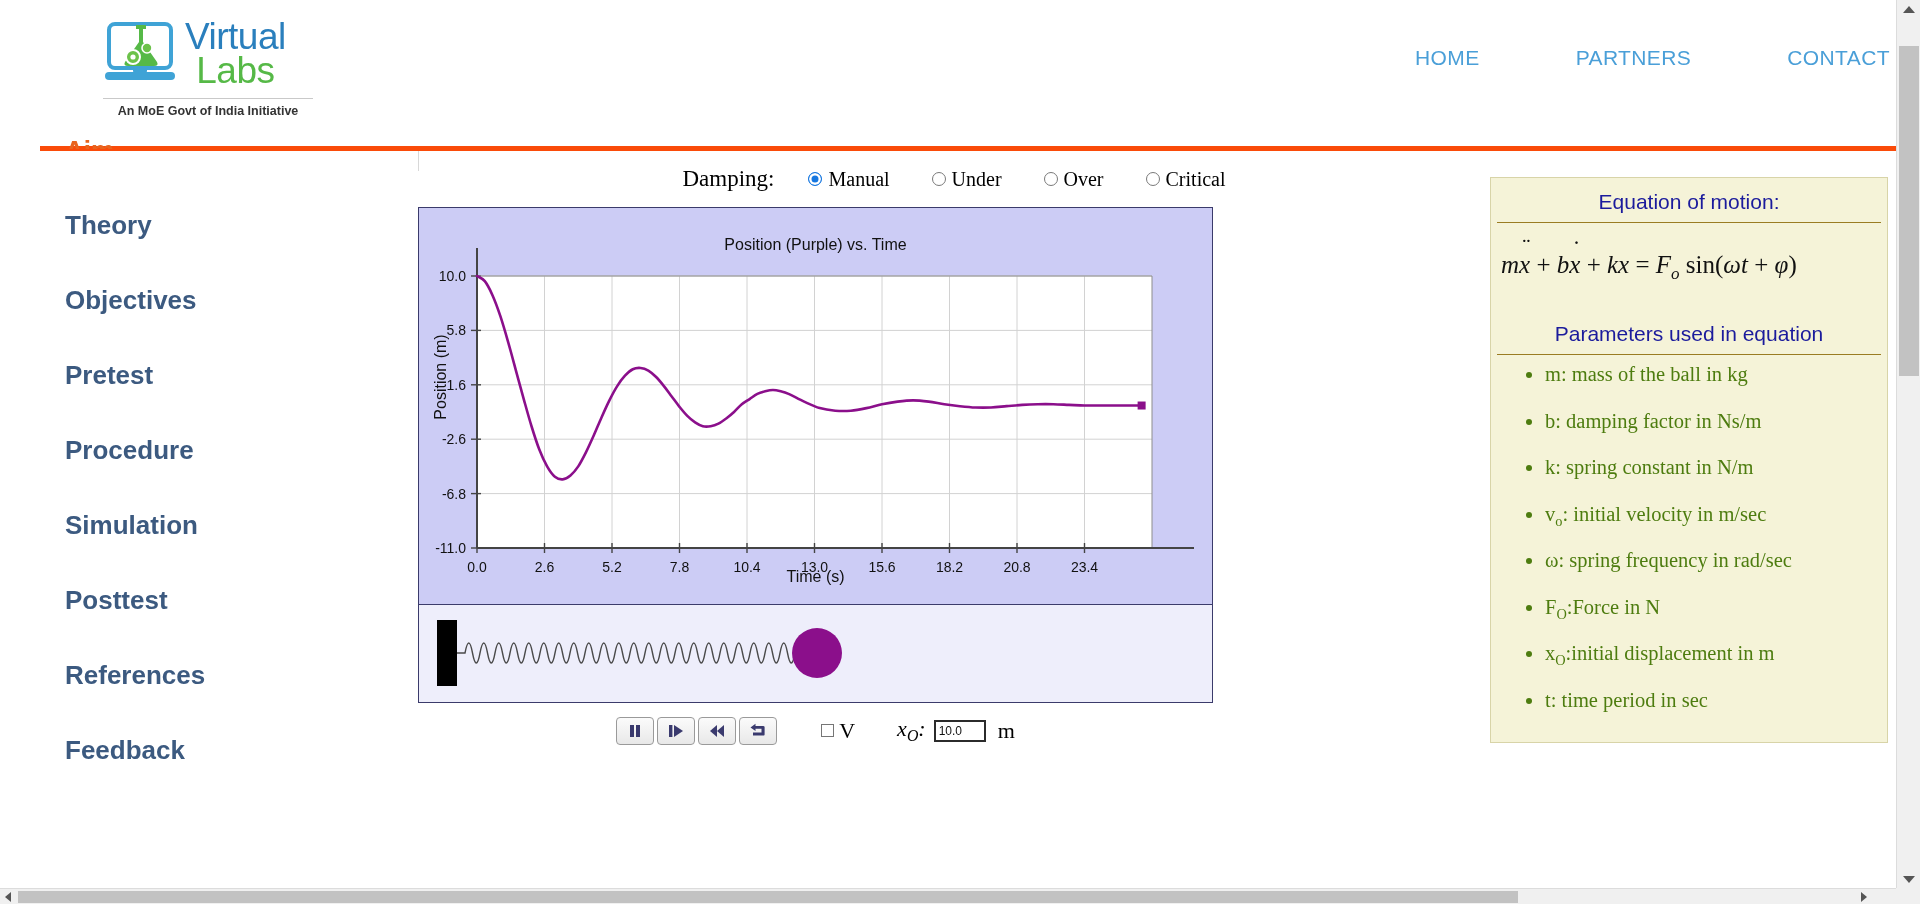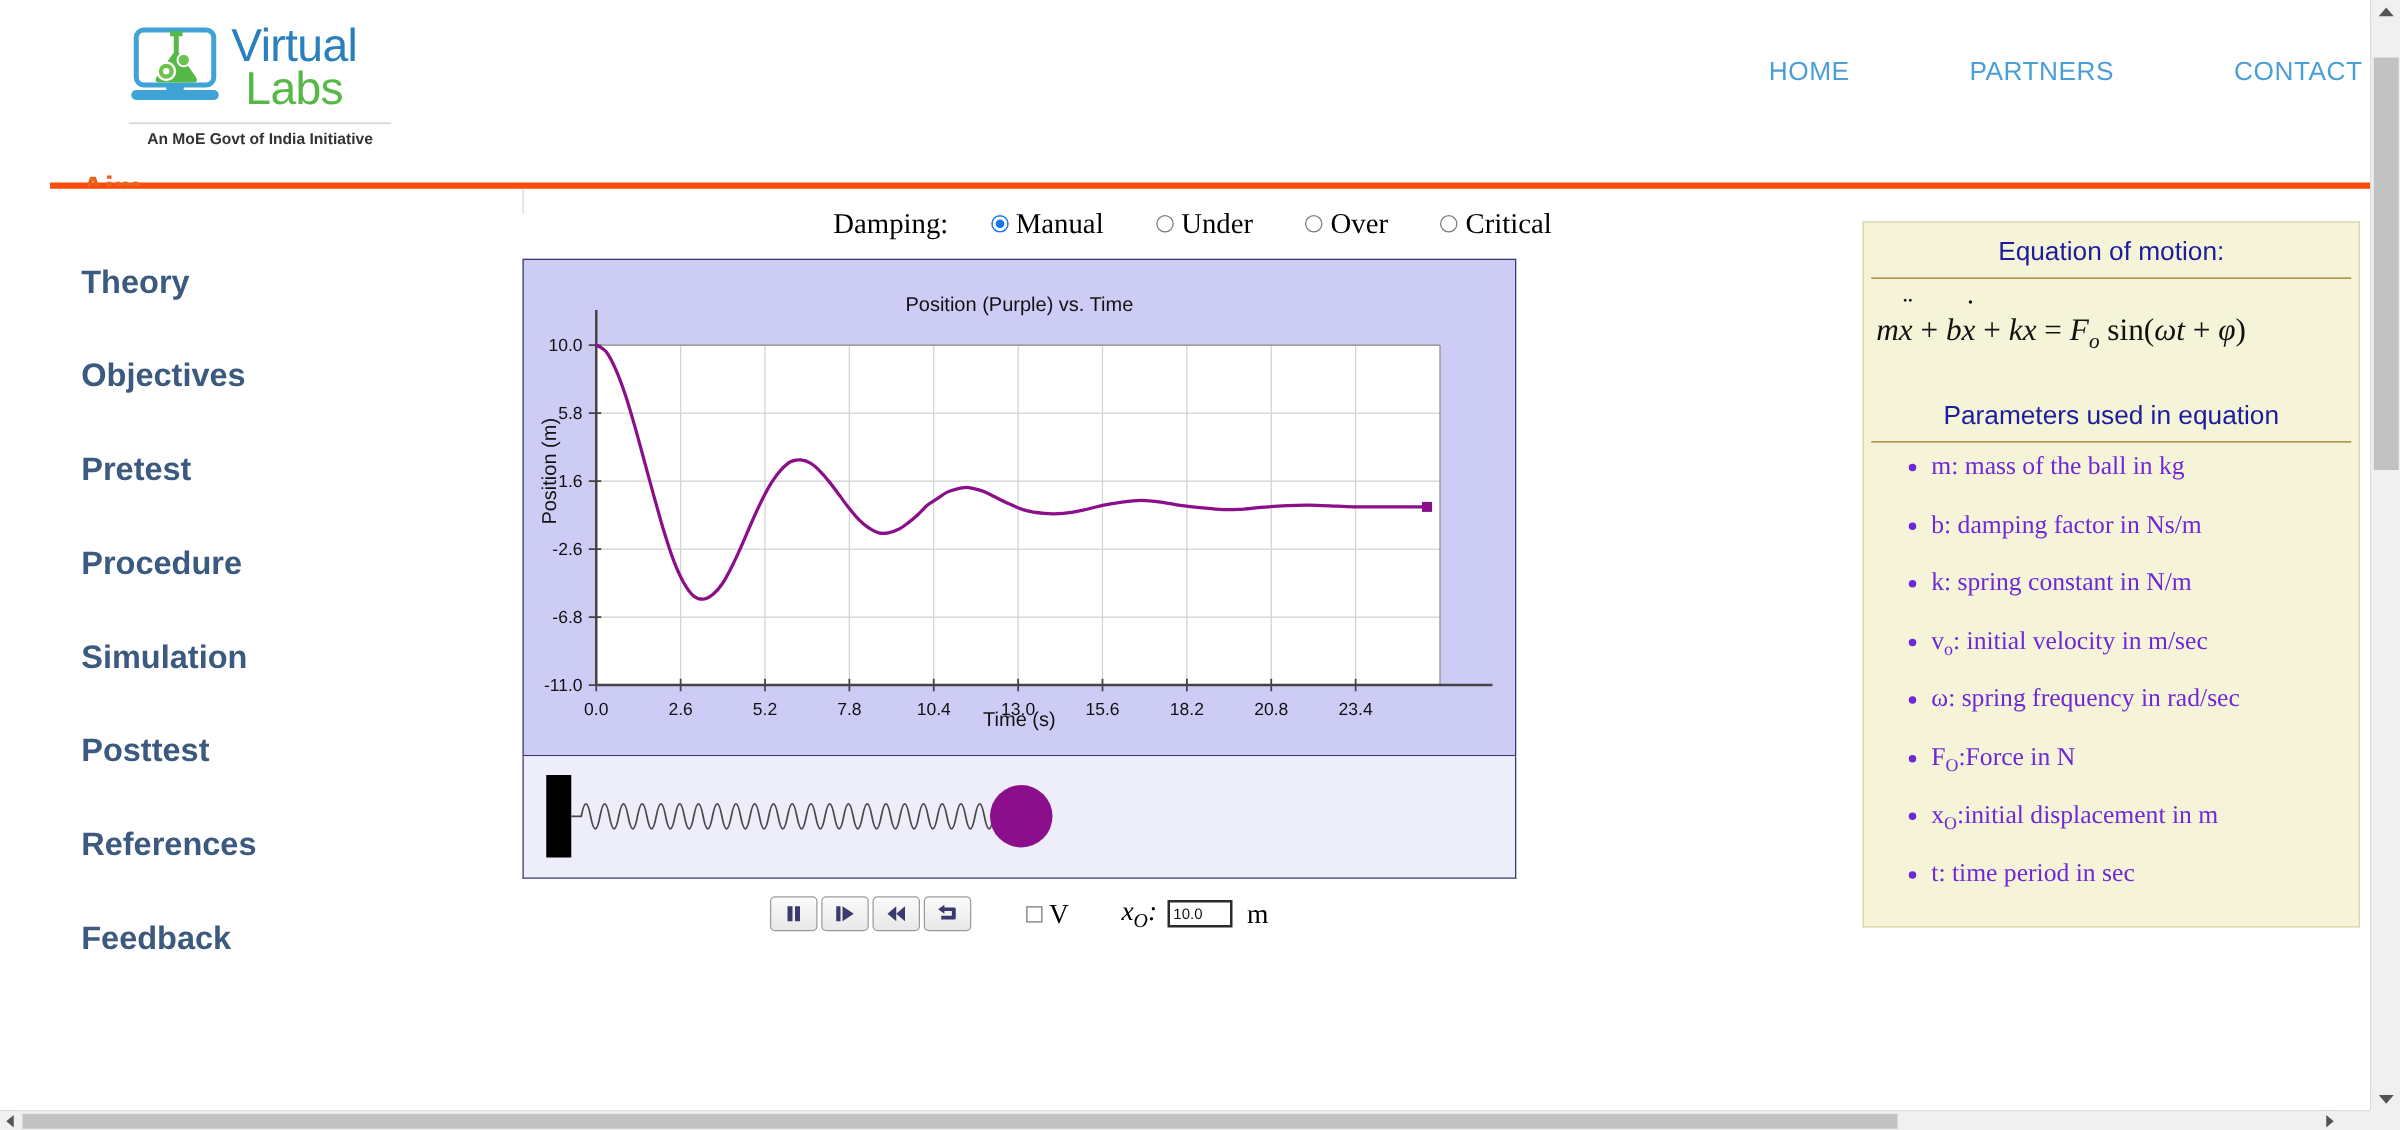--- a/index.html
+++ b/index.html
@@ -140,21 +140,21 @@
     display: inline-block;
     margin-right: 6px;
     position: relative;
     flex: none;
   }
   .radio-dot.checked {
     border-color: #1677e0;
     background: #1677e0;
     box-shadow: inset 0 0 0 2.5px #ffffff;
   }
-  .radio-label { font-size: 23px; }
+  .radio-label { font-size: 20px; }
 
   
   .plot-panel {
     position: relative;
     margin-left: 0;
     width: 795px;
     height: 398px;
     background: #ccccf5;
     border: 1px solid #3b3b6b;
     left: 0;
@@ -291,21 +291,21 @@
     left: 50%; top: -0.62em;
     transform: translateX(-50%);
     font-size: 1em;
   }
   .params-list {
     margin: 8px 0 0 0;
     padding: 0 0 0 54px;
     list-style: disc;
     font-family: "Liberation Serif", serif;
     font-size: 20.5px;
-    color: #6d28d9;
+    color: #4d7c0f;
   }
   .params-list li { margin-bottom: 20px; line-height: 1.15; }
   .params-list li sub { font-size: 0.7em; }
 
   
   .vscroll {
     position: absolute;
     right: 0; top: 0;
     width: 24px; height: 888px;
     background: #f0f0f0;

